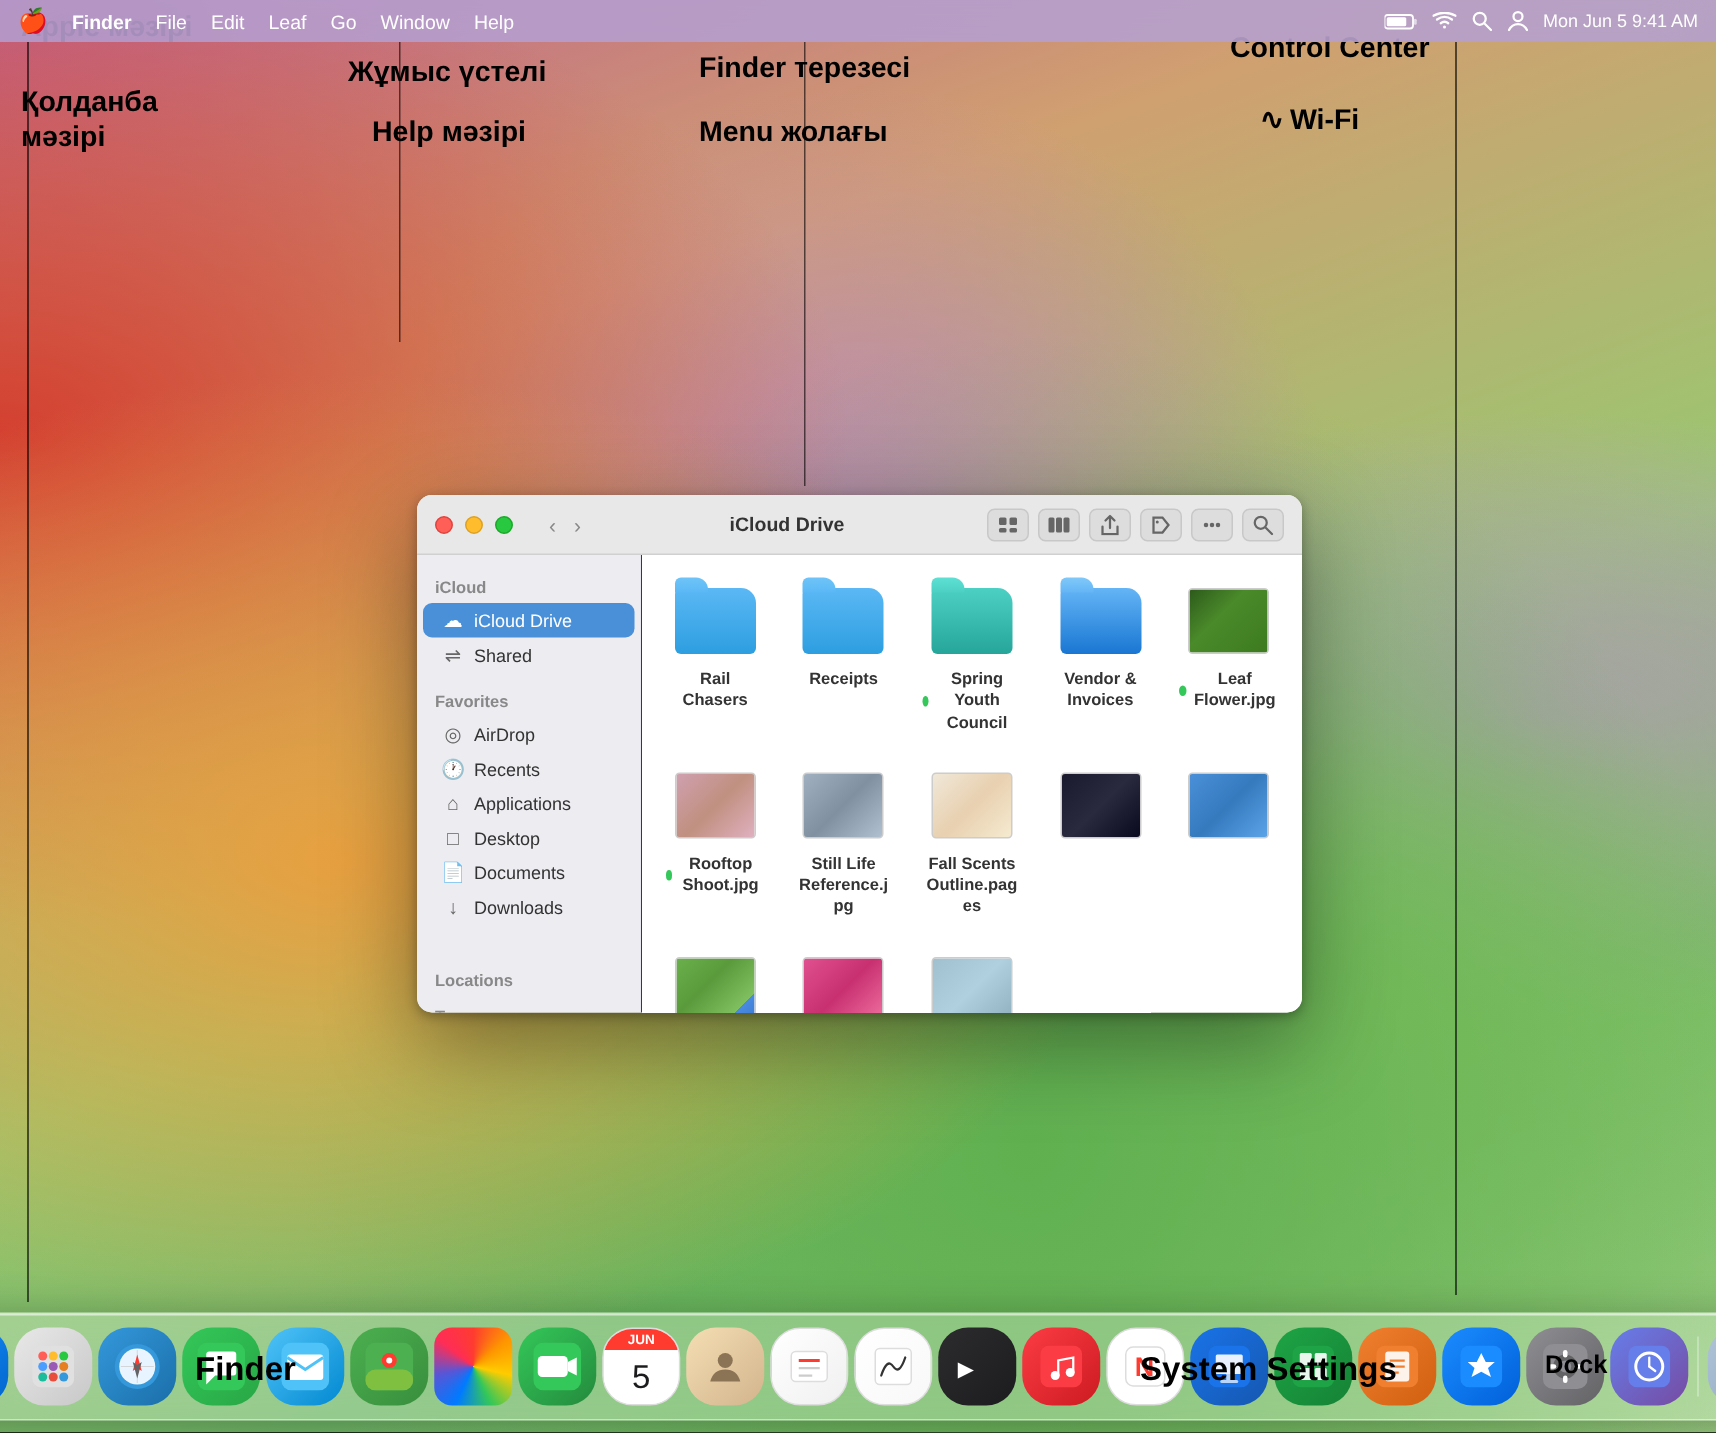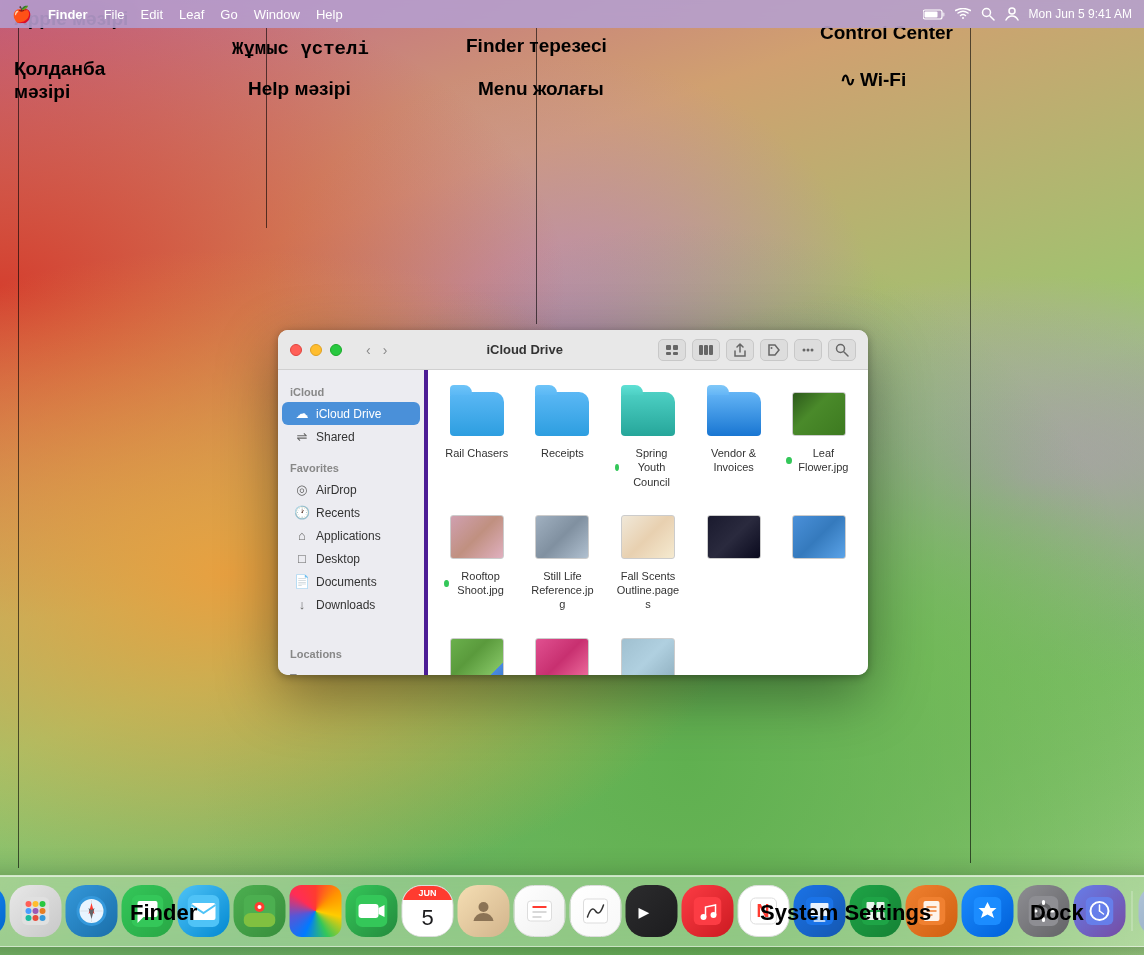--- a/index.html
+++ b/index.html
@@ -163,21 +163,21 @@
     #window-content {
       display: flex;
       flex: 1;
       overflow: hidden;
     }
 
     
     #sidebar {
       width: 150px;
       background: rgba(235,235,240,0.95);
-      border-right: 4px solid #4c1d95;
+      border-right: 1px solid #4c1d95;
       padding: 8px 0;
       overflow-y: auto;
       flex-shrink: 0;
     }
     .sidebar-section-label {
       font-size: 11px;
       font-weight: 600;
       color: #888;
       padding: 8px 12px 4px 12px;
       text-transform: none;
@@ -266,20 +266,21 @@
     .folder-icon.blue2::before {
       background: linear-gradient(180deg, #80c8f8 0%, #64b5f6 100%);
     }
     .file-label {
       font-size: 11px;
       color: #333;
       text-align: center;
       line-height: 1.3;
       max-width: 70px;
       word-break: break-word;
+      font-weight: bold;
     }
     .file-status {
       display: flex;
       align-items: center;
       gap: 3px;
       font-size: 10px;
       color: #555;
     }
     .status-dot {
       width: 7px;
@@ -398,21 +399,21 @@
     }
     .cal-date {
       font-size: 22px;
       font-weight: 300;
       color: #1c1c1e;
     }
 
     
     #ann-apple { top: 8px; left: 14px; }
     #ann-qloldan { top: 52px; left: 14px; }
-    #ann-zhumas { top: 35px; left: 232px; font-family: Liberation Mono, monospace; }
+    #ann-zhumas { top: 35px; left: 232px; }
     #ann-help { top: 78px; left: 232px; text-align: right; }
     #ann-control { top: 22px; left: 792px; }
     #ann-wifi { top: 68px; left: 838px; }
     #ann-finder-label { top: 892px; left: 110px; }
     #ann-syssettings { top: 892px; left: 758px; }
     #ann-dock-label { top: 892px; left: 1010px; }
 
     
     .v-line {
       position: absolute;
@@ -856,30 +857,30 @@
 <div class="annotation" id="ann-qloldan" style="top:58px; left:14px; line-height:1.2;">
   <span style="white-space:pre-line;">Қолданба<br>мәзірі</span>
 </div>
 
 <div class="annotation" id="ann-zhumas" style="top:38px; left:232px;">Жұмыс үстелі</div>
 
 <div class="annotation" id="ann-help" style="top:78px; left:248px;">Help мәзірі</div>
 
 <div class="annotation" id="ann-finder-win" style="top:35px; left:466px;">Finder терезесі</div>
 
-<div class="annotation" id="ann-menu-bar" style="top:78px; left:478px;">Menu жолағы</div>
+<div class="annotation" id="ann-menu-bar" style="top:78px; left:466px;">Menu жолағы</div>
 
 <div class="annotation" id="ann-control" style="top:22px; left:820px;">Control Center</div>
 
 <div class="annotation" id="ann-wifi" style="top:68px; left:840px;">
   <span style="margin-right:4px;">∿</span><span>Wi-Fi</span>
 </div>
 
 <div class="annotation" id="ann-finder-label" style="top:900px; left:130px; font-size:22px;">Finder</div>
 
 <div class="annotation" id="ann-syssettings" style="top:900px; left:760px; font-size:22px;">System Settings</div>
 
-<div class="annotation" id="ann-dock-label" style="top:900px; left:1030px; font-size:22px;">Dock</div>
+<div class="annotation" id="ann-dock-label" style="top:900px; left:1030px; font-size:17px;">Dock</div>
 
 <div class="v-line" style="left:18px; top:28px; height:840px;"></div>
 <div class="v-line" style="left:266px; top:28px; height:200px;"></div>
 <div class="v-line" style="left:536px; top:28px; height:296px;"></div>
 <div class="v-line" style="left:970px; top:28px; height:835px;"></div>
 
 </body></html>

